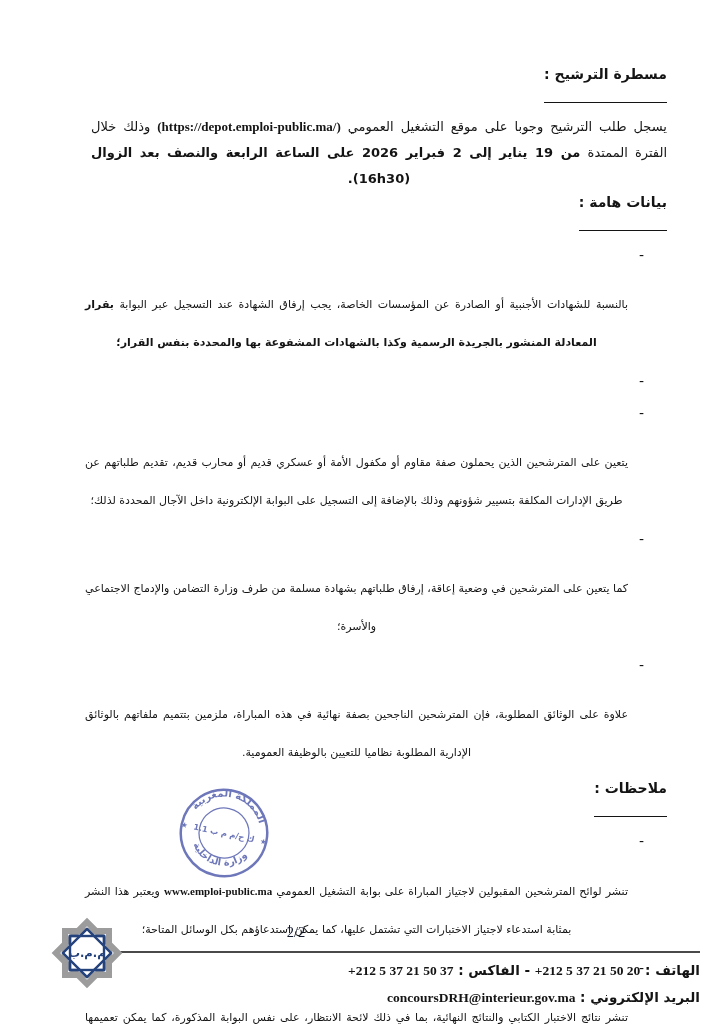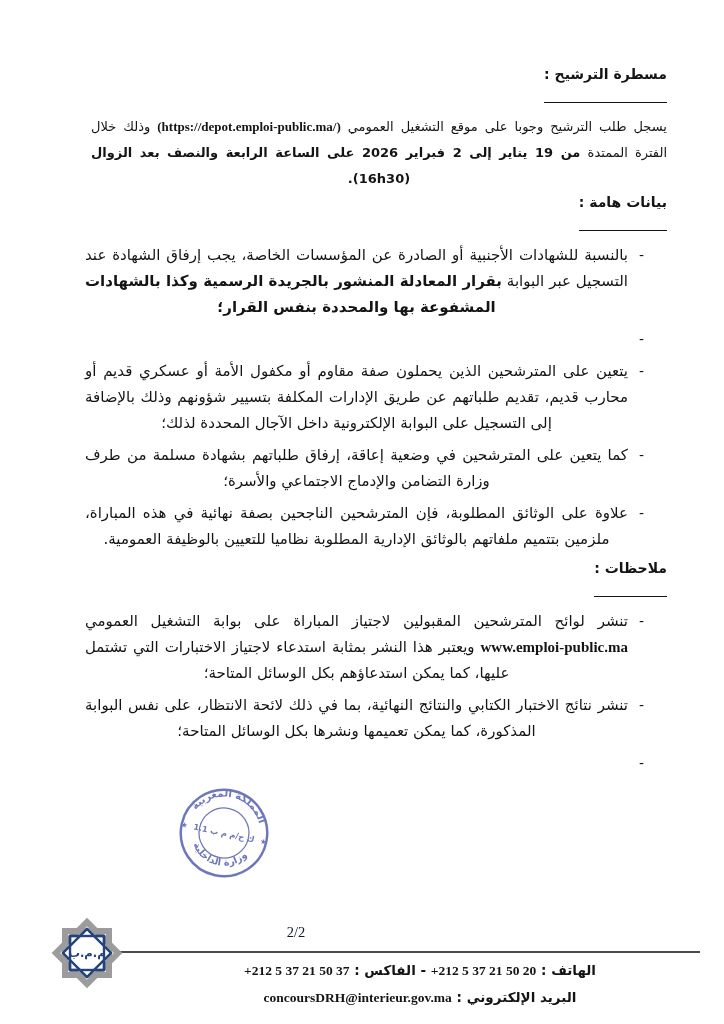--- a/index.html
+++ b/index.html
@@ -13,32 +13,32 @@
     display:inline-block;font-weight:bold;font-size:14px;
     border-bottom:1.6px solid #141414;padding-bottom:18px;line-height:20px;
   }
   p.doc{margin:0;font-size:13px;line-height:26px;text-align:justify;}
   .center-last{text-align-last:center;}
   .mb8{margin-bottom:8px;} .mb14{margin-bottom:14px;} .mb16{margin-bottom:16px;}
   .bold{font-weight:bold;}
   .ltr{direction:ltr;unicode-bidi:isolate;font-family:"Liberation Serif","DejaVu Serif",serif;}
   .li{display:flex;padding-right:12px;padding-left:22px;margin-bottom:6px;}
   .li .mk{flex:0 0 27px;font-size:14px;line-height:26px;text-align:center;color:#141414;}
-  .li .tx{flex:1;font-size:15px;line-height:26px;text-align:justify;text-align-last:center;}
+  .li .tx{flex:1;font-size:11px;line-height:38px;text-align:justify;text-align-last:center;margin-top:44px;}
   
   .stamp{position:absolute;left:176px;top:783px;width:96px;height:100px;opacity:.85;}
   
   .rule{position:absolute;left:100px;top:951px;width:600px;height:2px;background:#4a4a4a;}
   .pageno{
     position:absolute;left:260px;top:924px;width:72px;text-align:center;
     font-family:"Liberation Serif","DejaVu Serif",serif;font-size:14.5px;color:#0f172a;
   }
   .star-logo{position:absolute;left:50px;top:914px;width:74px;height:78px;}
   .contact{
-    position:absolute;left:140px;top:957px;width:560px;direction:rtl;text-align:center;
+    position:absolute;left:140px;top:957px;width:560px;direction:rtl;text-align:right;
     font-size:13.5px;font-weight:bold;line-height:26px;color:#141414;
   }
   .contact .num,.contact .mail{font-family:"Liberation Serif","DejaVu Serif",serif;font-weight:bold;}
 </style>
 </head>
 <body>
 
 <div class="page">
 
   <div class="content">

